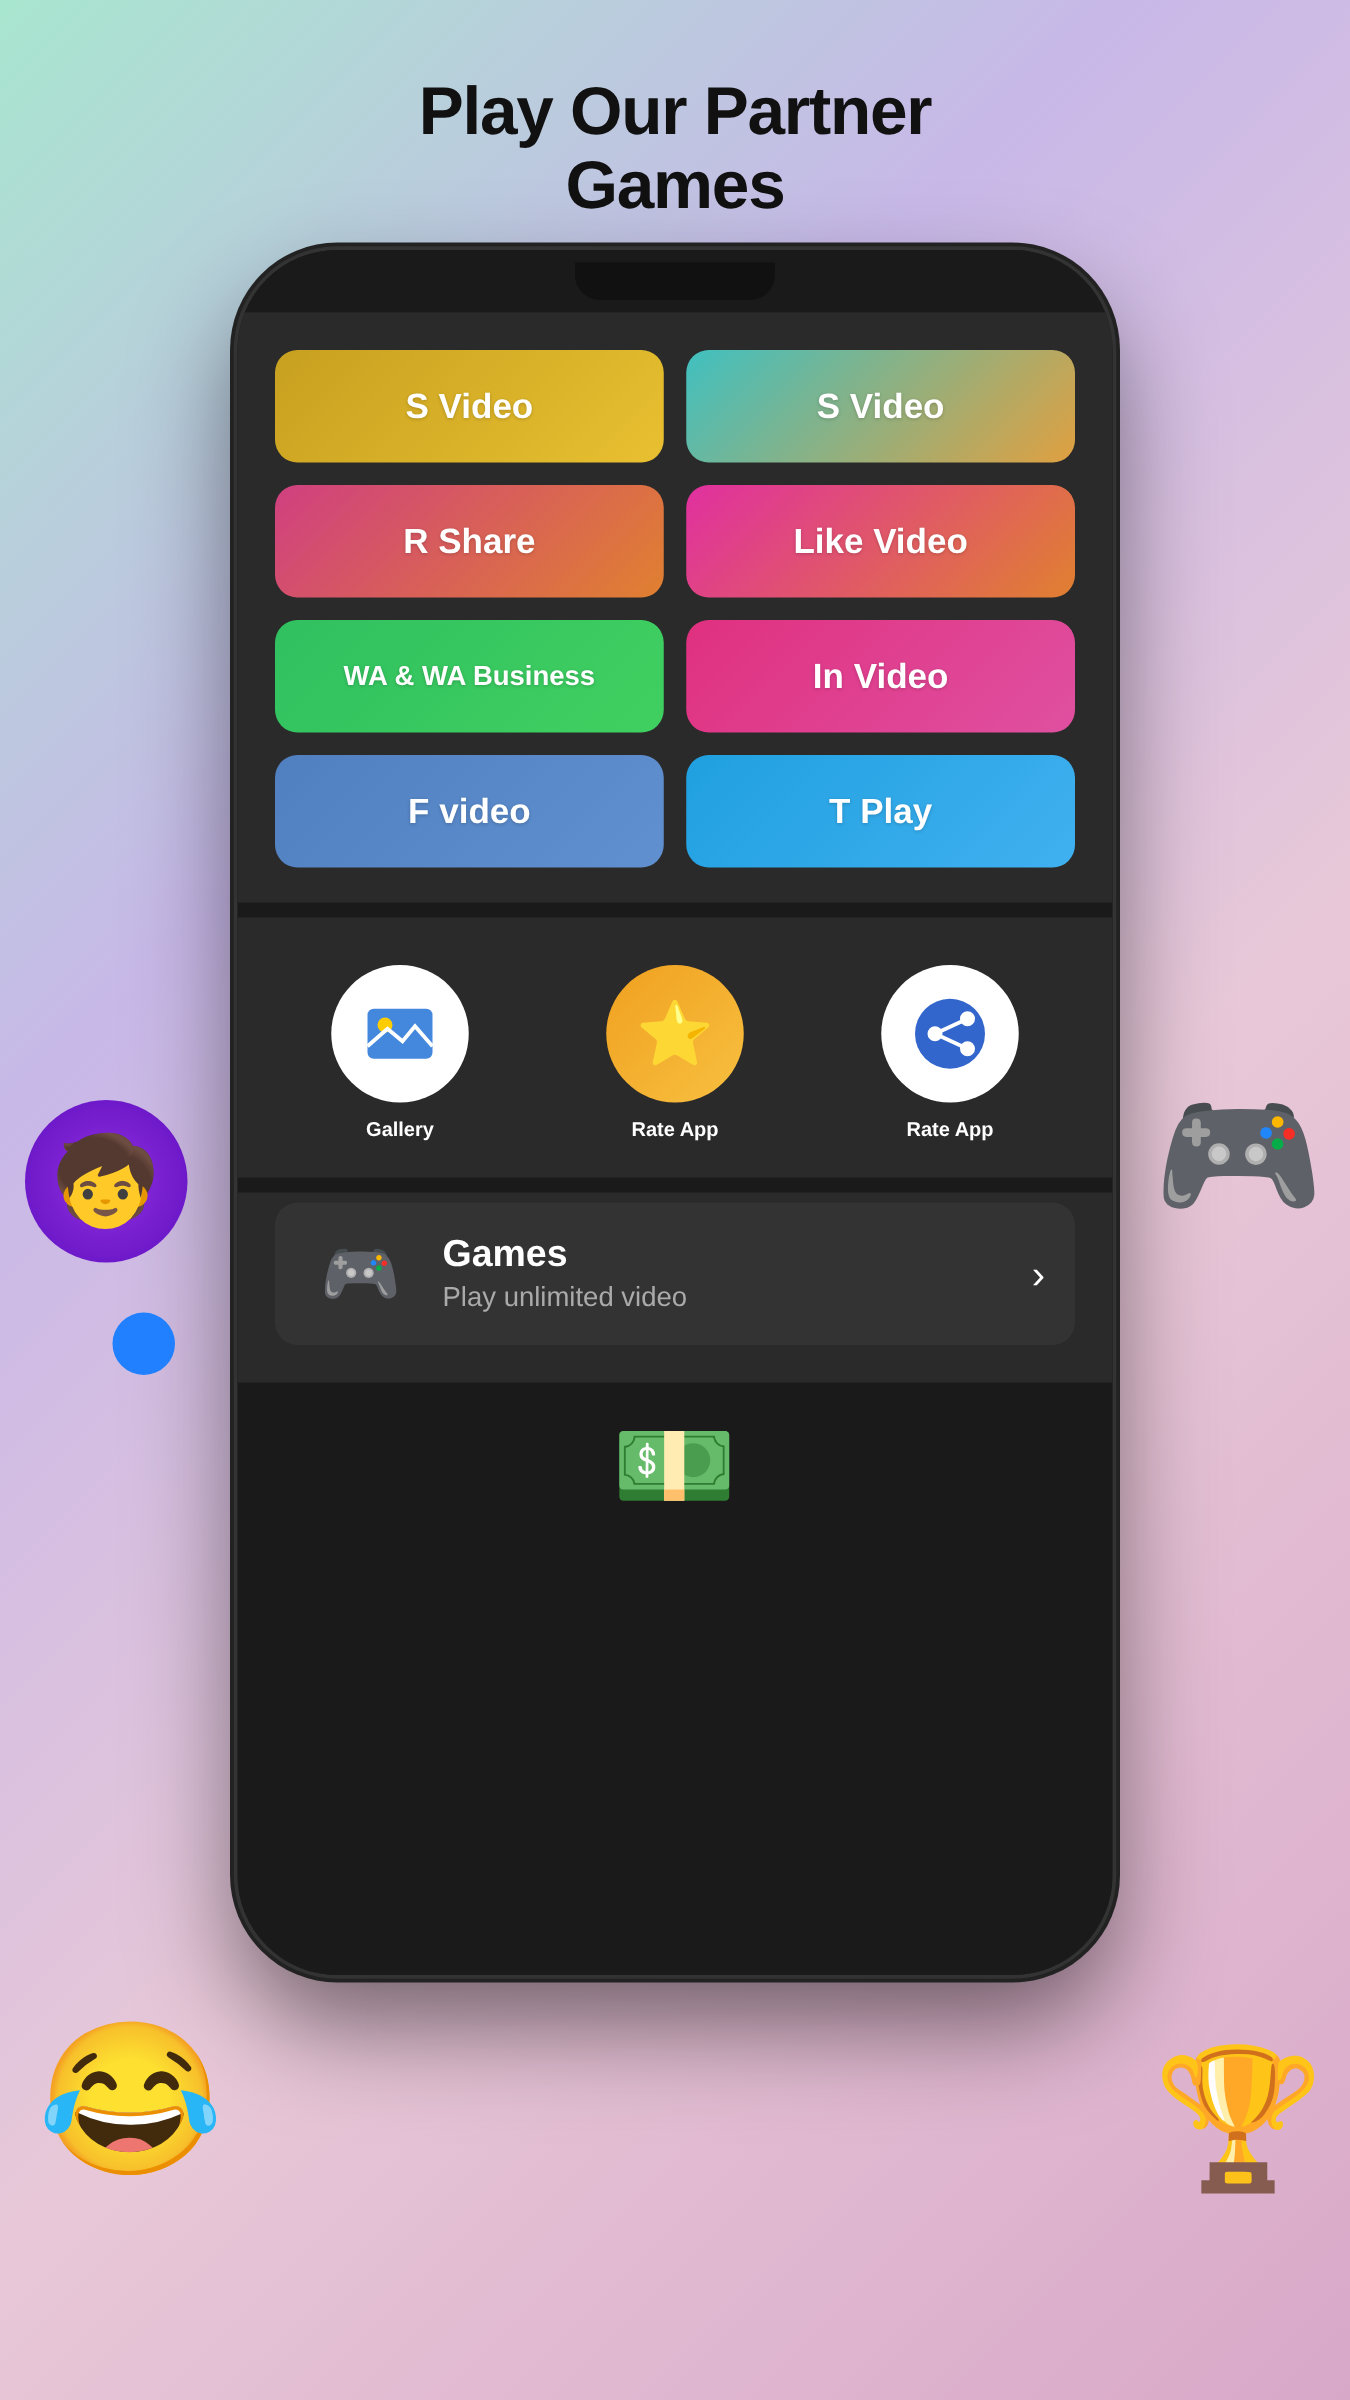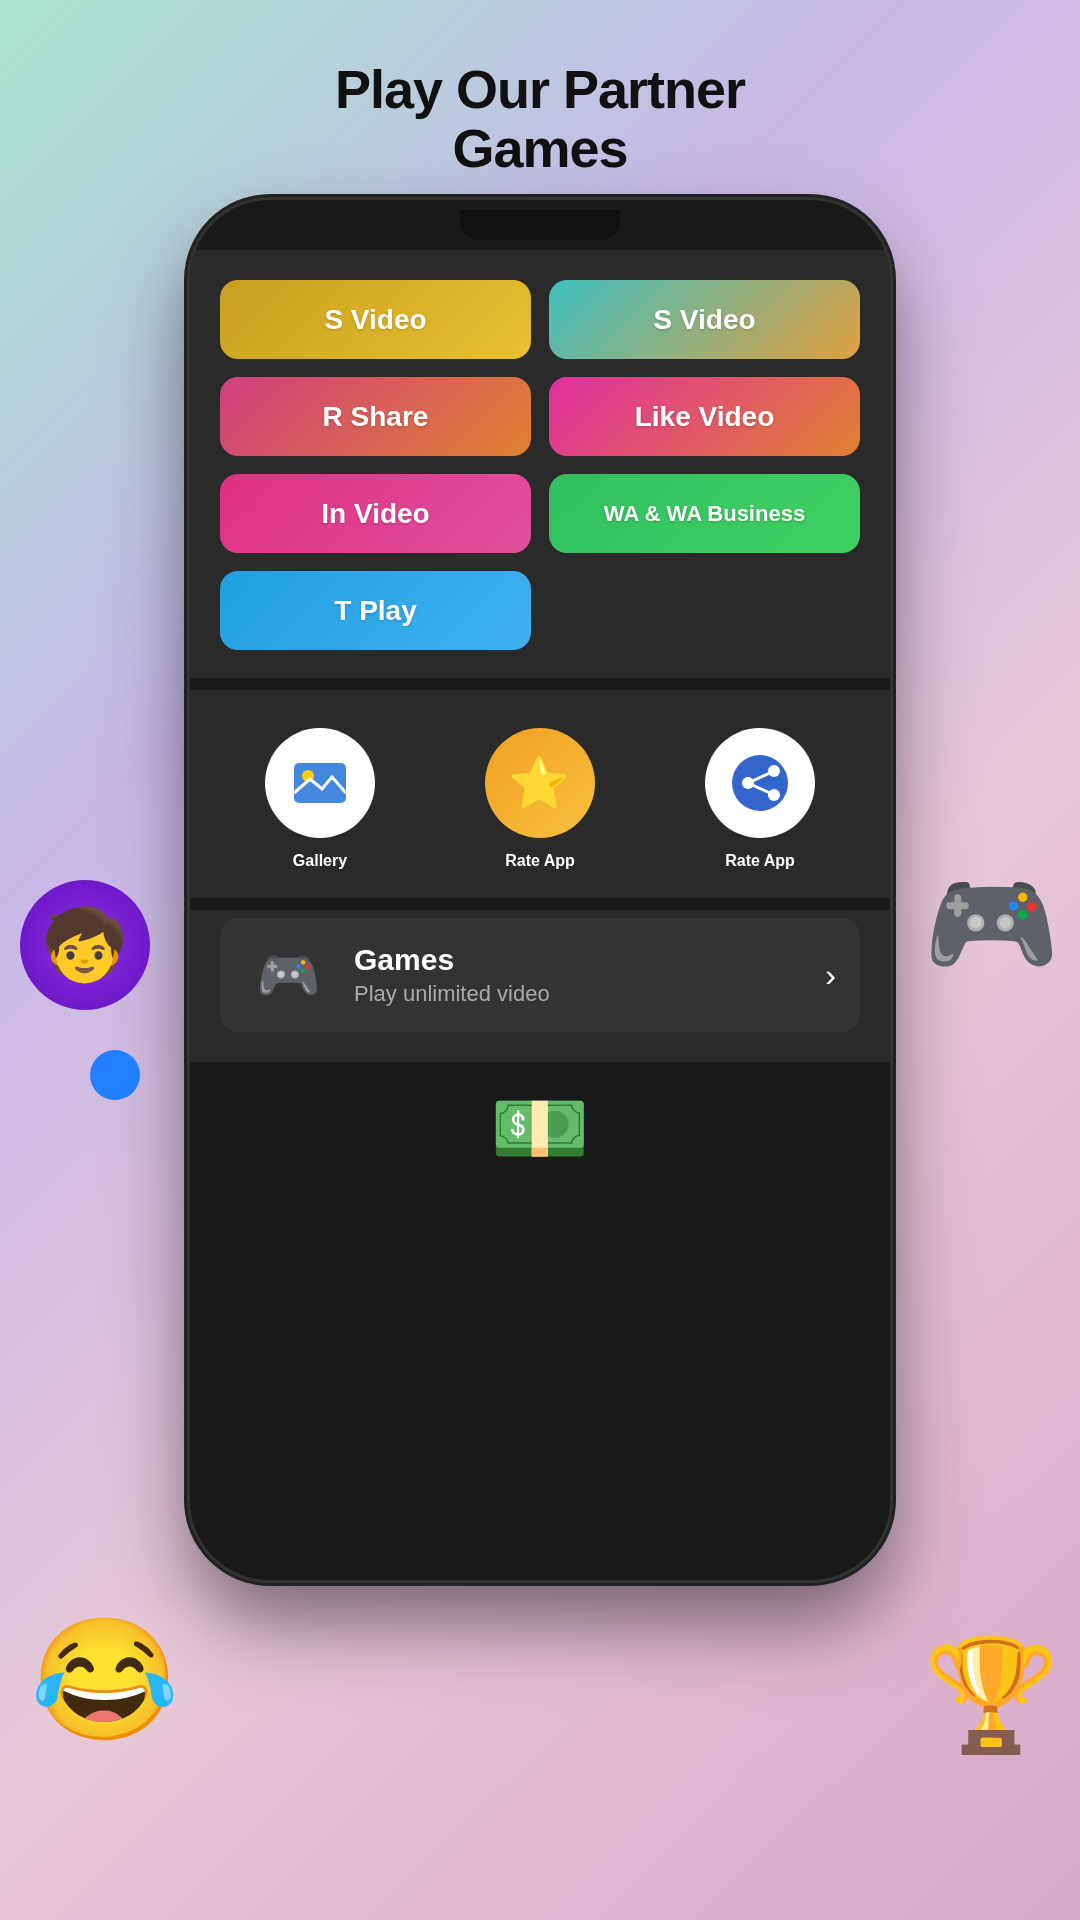--- a/index.html
+++ b/index.html
@@ -69,21 +69,21 @@
     
     .button-grid {
       padding: 30px 30px 20px;
       display: grid;
       grid-template-columns: 1fr 1fr;
       gap: 18px;
       background: #2a2a2a;
     }
 
     .video-btn {
-      height: 79px;
+      height: 90px;
       border-radius: 18px;
       border: none;
       color: white;
       font-size: 28px;
       font-weight: 700;
       cursor: pointer;
       display: flex;
       align-items: center;
       justify-content: center;
       text-shadow: 0 1px 3px rgba(0,0,0,0.2);
@@ -302,22 +302,23 @@
     <div class="phone-notch"></div>
   </div>
 
   <div class="phone-screen">
 
     <div class="button-grid">
       <button class="video-btn btn-s-video-1">S Video</button>
       <button class="video-btn btn-s-video-2">S Video</button>
       <button class="video-btn btn-r-video">R Share</button>
       <button class="video-btn btn-like-video">Like Video</button>
+      <button class="video-btn btn-wa-business" style="font-size:22px;">WA &amp; WA Business</button>
       <button class="video-btn btn-in-video">In Video</button>
-      <button class="video-btn btn-wa-business" style="font-size:22px;">WA &amp; WA Business</button>
+      <button class="video-btn btn-f-video">F video</button>
       <button class="video-btn btn-t-video">T Play</button>
     </div>
 
     <div class="divider"></div>
 
     <div class="action-row">
 
       <div class="action-item">
         <div class="gallery-icon-circle">
           <svg class="gallery-svg" viewBox="0 0 60 60" fill="none" xmlns="http://www.w3.org/2000/svg">

